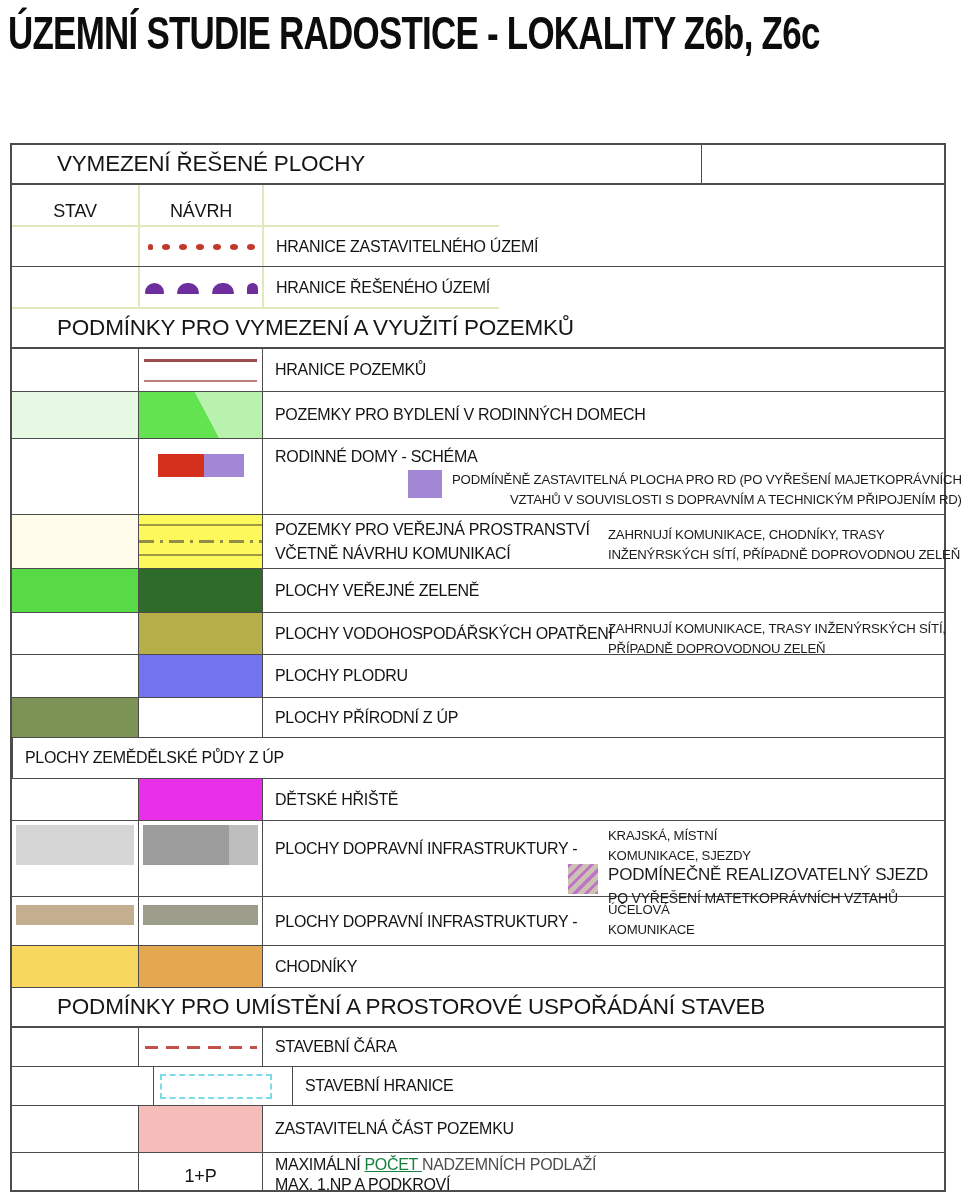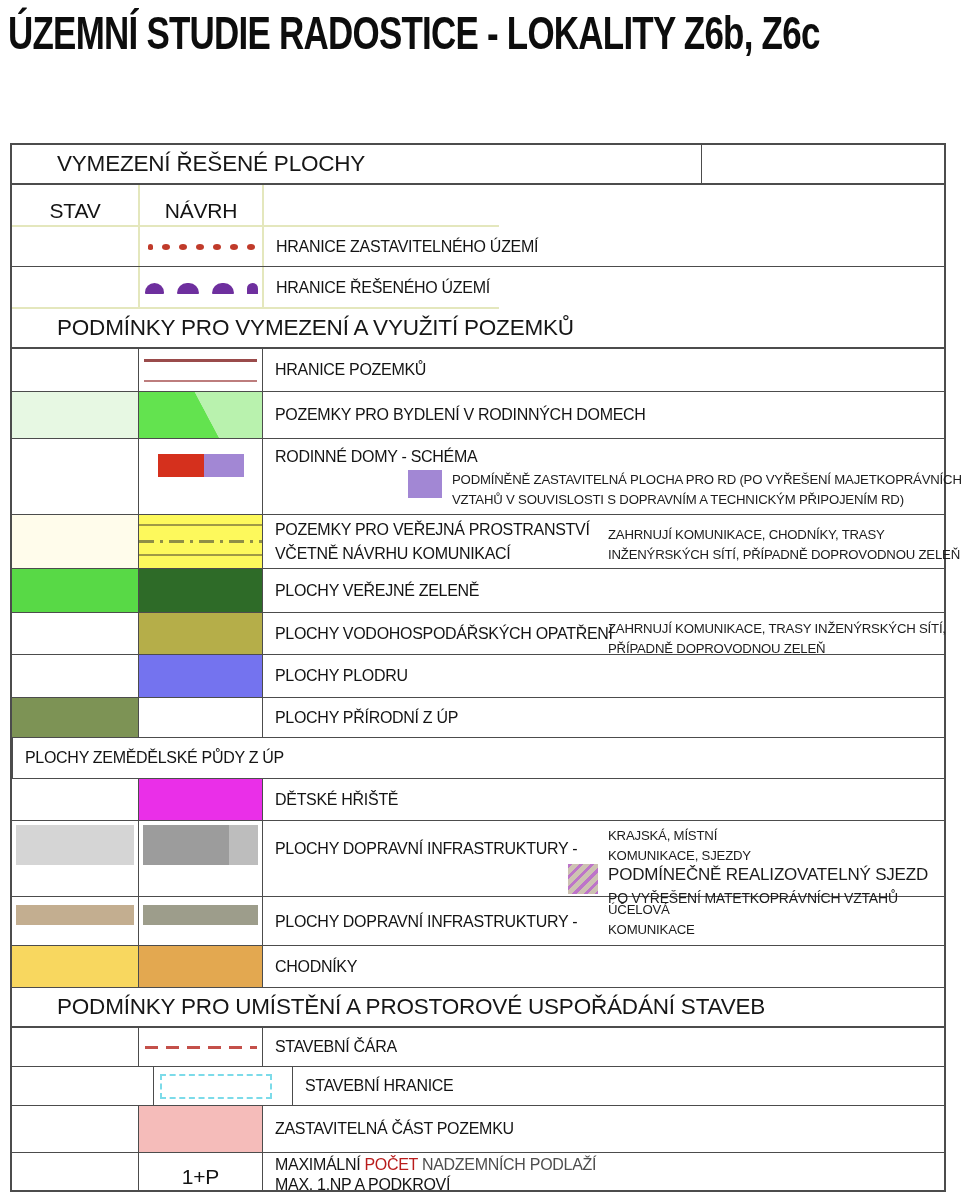--- a/index.html
+++ b/index.html
@@ -18,21 +18,21 @@
   .row{display:flex;position:relative;box-sizing:border-box;flex-shrink:0;}
   .row.dline{border-bottom:1.5px solid #4c4c4c;}
   .row.yline{background:linear-gradient(#e4e7bd,#e4e7bd) left bottom / 487px 2px no-repeat;}
   .hrow{border-bottom:2px solid #4c4c4c;display:flex;align-items:center;padding-left:45px;
         font-size:22.5px;letter-spacing:-0.2px;color:#161616;}
   .c1{width:126px;position:relative;box-sizing:border-box;display:flex;align-items:center;justify-content:center;}
   .c2{width:124px;position:relative;box-sizing:border-box;display:flex;align-items:center;justify-content:center;}
   .c3{flex:1;position:relative;box-sizing:border-box;display:flex;flex-direction:column;justify-content:center;padding-left:12px;}
   .dsec .c2,.dsec .c3{border-left:1.5px solid #4c4c4c;}
   .ysec .c2,.ysec .c3{border-left:2px solid #e4e7bd;}
-  .colhead{font-size:21px;letter-spacing:-0.2px;margin-top:10px;}
+  .colhead{font-size:18px;letter-spacing:-0.2px;margin-top:10px;}
   .lbl{font-size:16px;letter-spacing:-0.3px;line-height:1.5;color:#141414;white-space:nowrap;}
   .small{font-size:13.2px;letter-spacing:-0.2px;line-height:1.55;color:#1c1c1c;white-space:nowrap;}
   .note{position:absolute;left:345px;}
   
   .hills{display:flex;gap:13px;align-items:flex-end;}
   .hill{height:11px;border-radius:10px 10px 1px 1px;}
   .dots{display:flex;gap:9px;align-items:center;}
   .dot{width:8px;height:6px;border-radius:4px / 3px;}
   .pline{position:absolute;left:5px;right:5px;}
   .sw-fill{position:absolute;inset:0;}
@@ -141,21 +141,21 @@
     <div class="row dsec dline" style="height:76px;">
       <div class="c1"></div>
       <div class="c2">
         <div class="pair">
           <span style="width: 46px; height: 23px; background-color: rgb(213, 48, 29);"></span>
           <span style="width: 40px; height: 23px; background-color: rgb(162, 135, 212);"></span>
         </div>
       </div>
       <div class="c3" style="justify-content:flex-start;">
         <span class="lbl" style="margin-top:6px;">RODINNÉ DOMY - SCHÉMA</span>
-        <div class="subrow" style="left:145px;top:31px;">
+        <div class="subrow" style="left:145px;top:31px;text-align:right;">
           <span style="width: 34px; height: 28px; flex: 0 0 auto; background-color: rgb(162, 135, 212);"></span>
           <div>
             <div class="small">PODMÍNĚNĚ ZASTAVITELNÁ PLOCHA PRO RD (PO VYŘEŠENÍ MAJETKOPRÁVNÍCH</div>
             <div class="small">VZTAHŮ V SOUVISLOSTI S DOPRAVNÍM A TECHNICKÝM PŘIPOJENÍM RD)</div>
           </div>
         </div>
       </div>
     </div>
 
     <div class="row dsec dline" style="height:54px;">
@@ -330,20 +330,20 @@
         </div>
     </div>
 
     <div class="row dsec" style="height:37px;">
       <div class="c1"></div>
       <div class="c2">
           <span class="colhead">1+P</span>
         </div>
       <div class="c3" style="justify-content:flex-start;padding-top:2px;">
         <span class="lbl" style="line-height:1.28;">
-          <span style="color:#161616;">MAXIMÁLNÍ </span><span style="color:#b91c1c;">POČET </span><span style="color:#4e4e4e;">NADZEMNÍCH PODLAŽÍ</span>
+          <span style="color:#161616;">MAXIMÁLNÍ </span><span style="color:#15803d;text-decoration:underline;">POČET </span><span style="color:#4e4e4e;">NADZEMNÍCH PODLAŽÍ</span>
         </span>
         <span class="lbl" style="line-height:1.28;">MAX. 1.NP A PODKROVÍ</span>
       </div>
     </div>
 
   </div>
 </div>
 
 </body></html>

